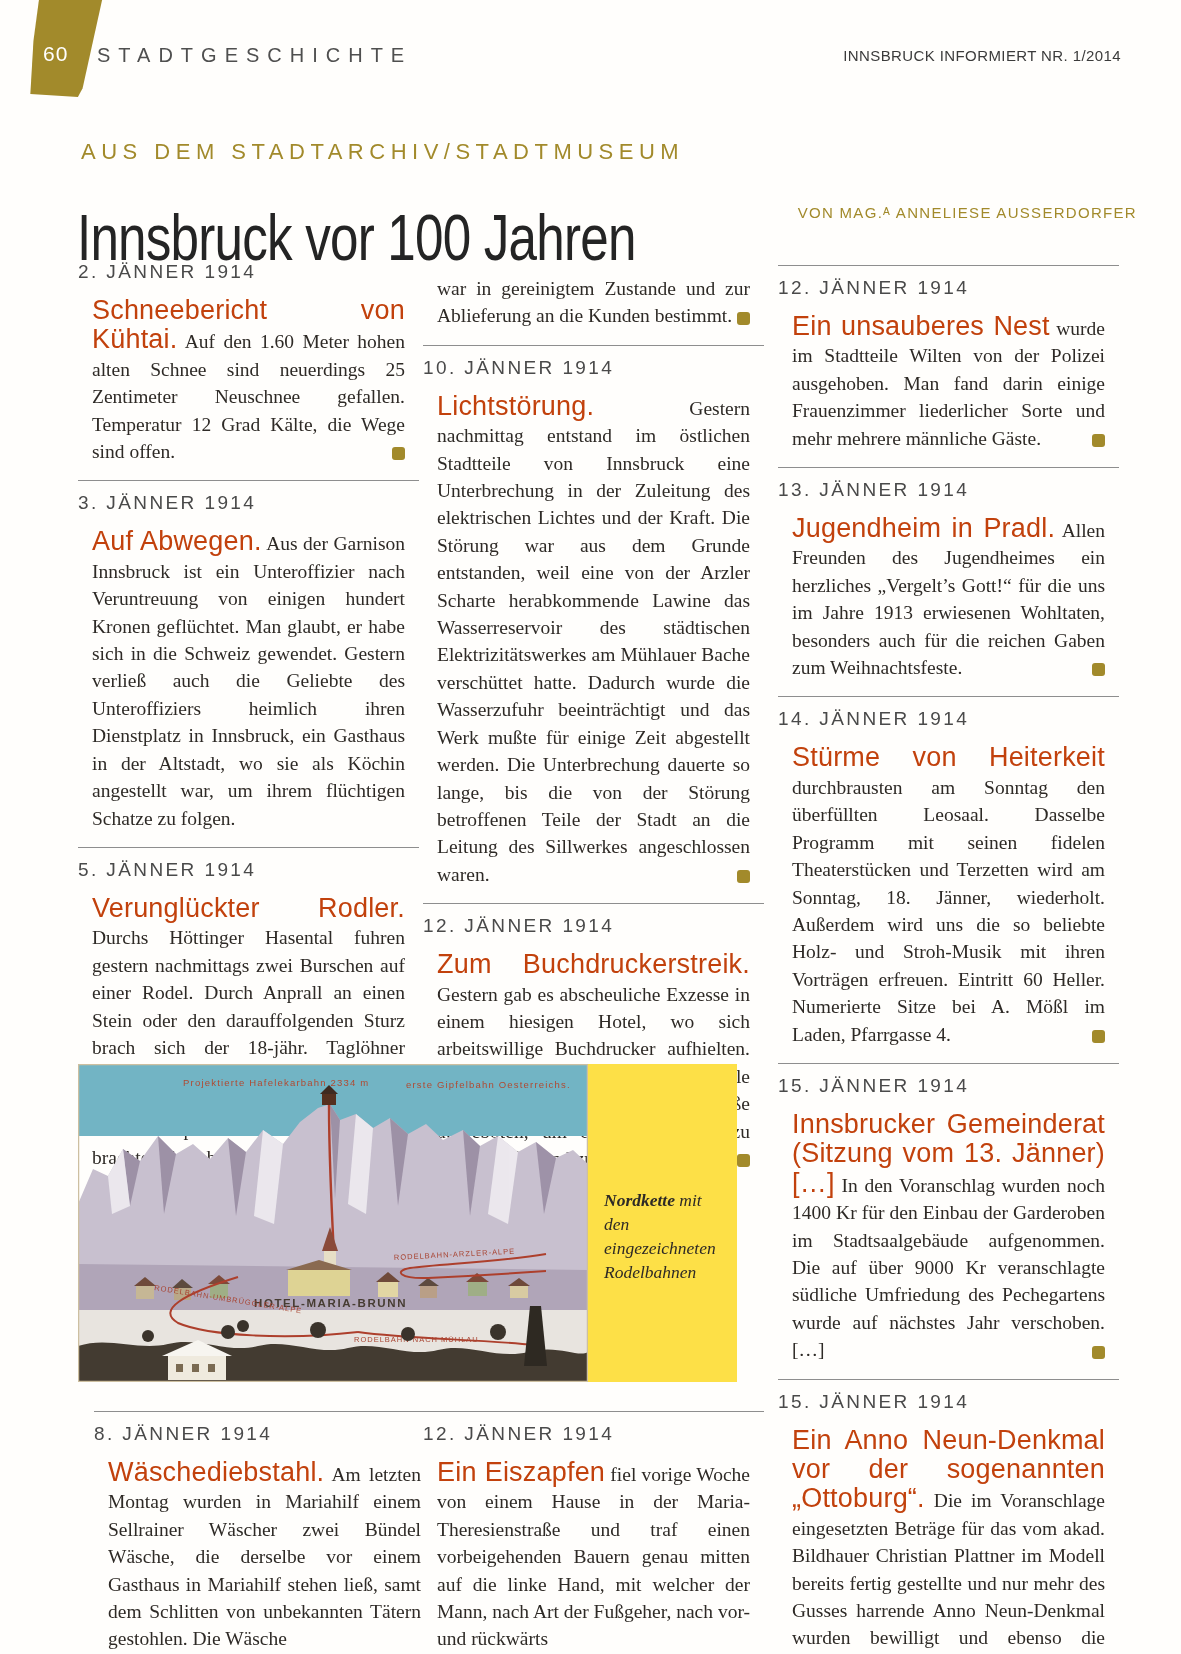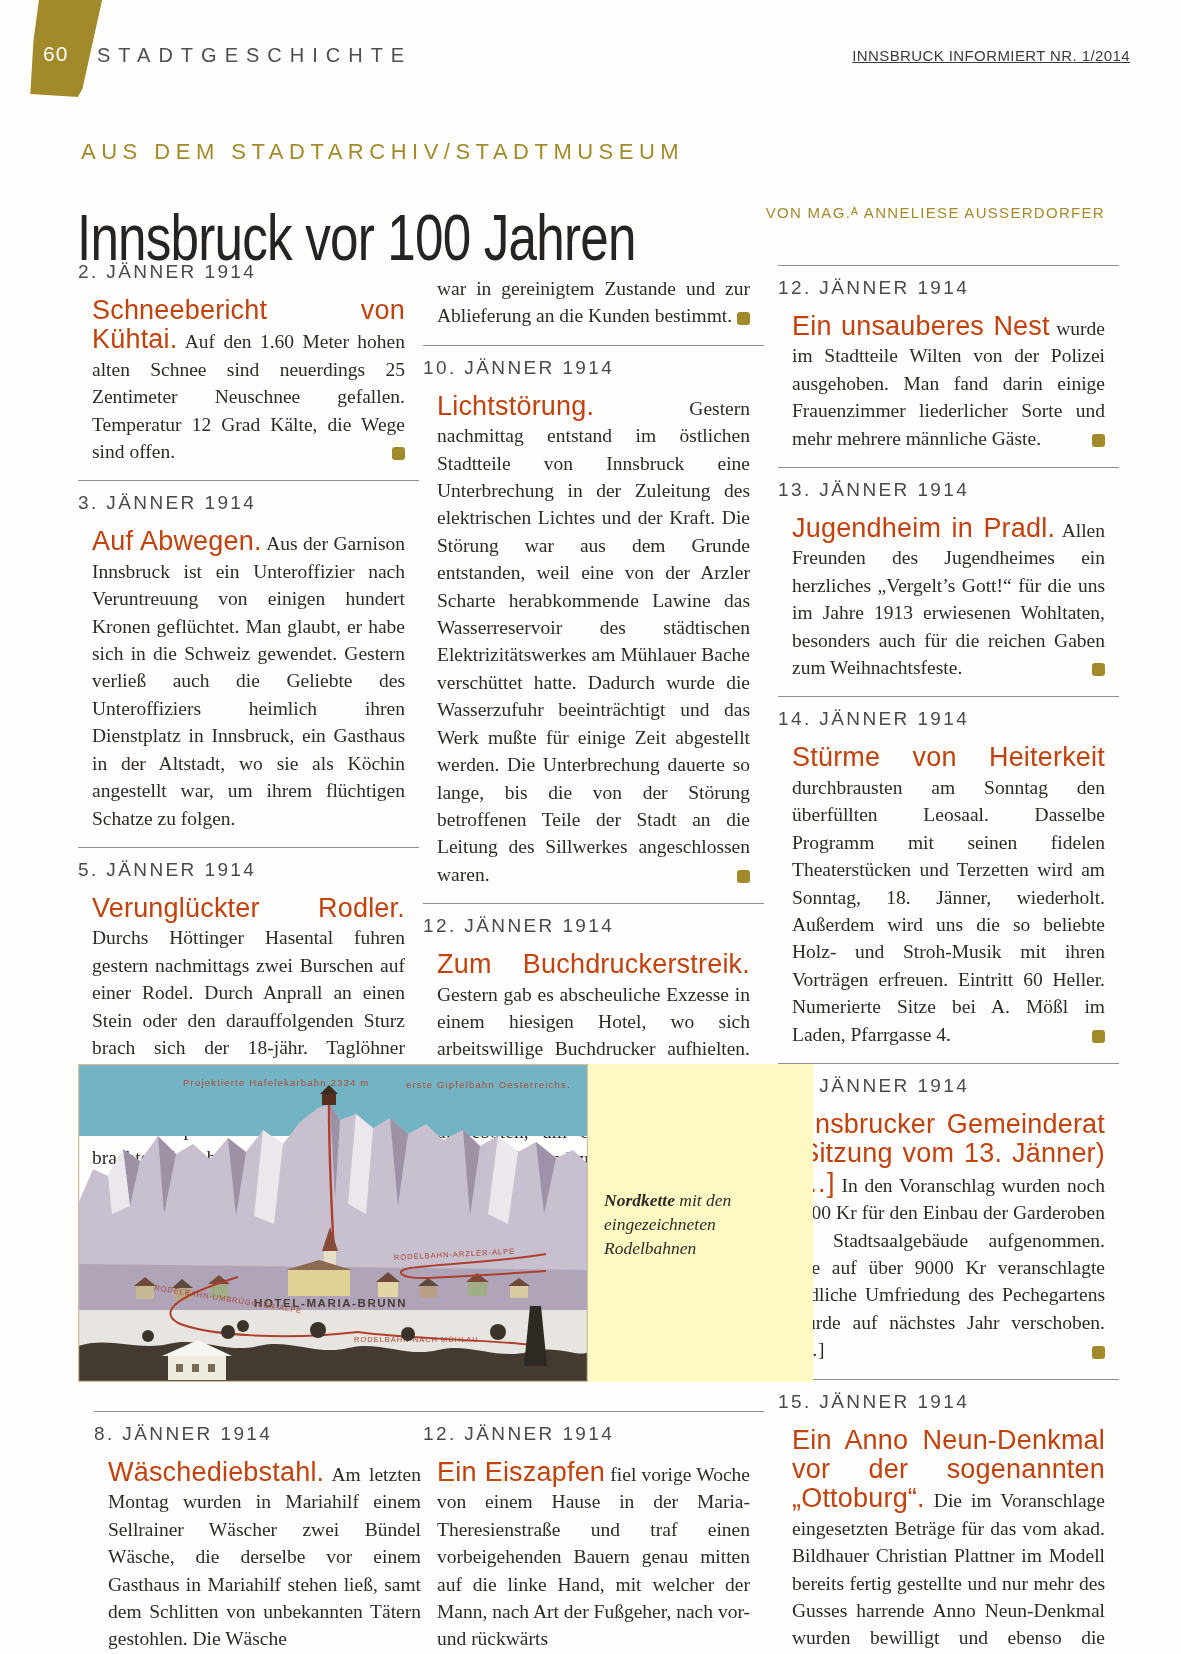--- a/index.html
+++ b/index.html
@@ -4,49 +4,49 @@
 <style>
   html,body{margin:0;padding:0;background:#ffffff;}
   .page{position:relative;width:1181px;height:1654px;background:#fffefc;overflow:hidden;
         font-family:"Liberation Sans",sans-serif;color:#2e2a26;}
 
   
   .corner-mark{position:absolute;left:28px;top:0;width:78px;height:97px;background:#a28a2b;
                clip-path:polygon(14% 0%,95% 0%,70% 91%,64% 100%,3% 97%,7% 42%);}
   .page-number{position:absolute;left:43px;top:42px;color:#ffffff;font-size:21px;letter-spacing:1px;}
   .section-label{position:absolute;left:97px;top:44px;font-size:20px;letter-spacing:8px;color:#4f4f4f;}
-  .issue-label{position:absolute;right:51px;top:47px;font-size:15px;letter-spacing:0.4px;color:#3b3b3b;text-decoration:underline;}
+  .issue-label{position:absolute;right:60px;top:47px;font-size:15px;letter-spacing:0.4px;color:#3b3b3b;}
 
   
   .kicker{position:absolute;left:81px;top:139px;font-size:22px;letter-spacing:5.5px;color:#a28a2b;}
   .headline{position:absolute;left:77px;top:158px;font-size:64px;font-weight:400;color:#242424;
             letter-spacing:-1px;transform:scaleX(.80);transform-origin:left top;white-space:nowrap;}
-  .byline{position:absolute;right:76px;top:204px;font-size:15px;letter-spacing:1.3px;color:#a28a2b;}
+  .byline{position:absolute;right:44px;top:204px;font-size:15px;letter-spacing:1.3px;color:#a28a2b;}
 
   
   .col{position:absolute;width:341px;top:250px;}
   .col.c1{left:78px;}
   .col.c2{left:423px;}
   .col.c3{left:778px;height:1404px;overflow:hidden;}
   .col-bot{position:absolute;width:341px;top:1396px;height:258px;overflow:hidden;}
   .col-bot.c1{left:94px;}
   .col-bot.c2{left:423px;}
 
   .rule{border:none;border-top:1.3px solid #8e8e8e;margin:15px 0 0;}
   .item{padding-top:11px;}
   .date{margin:0 0 3px;font-size:19px;letter-spacing:2.4px;color:#4a4a4a;}
   .body{position:relative;margin:14px;font-family:"Liberation Serif",serif;font-size:19.5px;
         line-height:27.4px;text-align:justify;color:#2e2a26;}
   .lead{font-family:"Liberation Sans",sans-serif;font-size:27px;letter-spacing:.2px;color:#c2410c;}
   .endmark{position:absolute;right:0;bottom:5px;width:13px;height:13px;background:#a28a2b;border-radius:3px;}
 
   
-  .figure{position:absolute;left:78px;top:1064px;width:735px;height:318px;display:flex;}
+  .figure{position:absolute;left:78px;top:1064px;width:659px;height:318px;display:flex;}
   .figure svg{display:block;flex:0 0 510px;}
-  .caption-box{flex:1;background:#fef9c3;box-sizing:border-box;padding:124px 12px 0 16px;
+  .caption-box{flex:1;background:#fde047;box-sizing:border-box;padding:124px 12px 0 16px;
                font-family:"Liberation Serif",serif;font-style:italic;font-size:17.5px;
                line-height:24px;color:#2e2a26;}
   .caption-box b{font-weight:700;}
 </style>
 </head>
 <body>
 
 <div class="page">
 
   <div class="corner-mark"></div>

